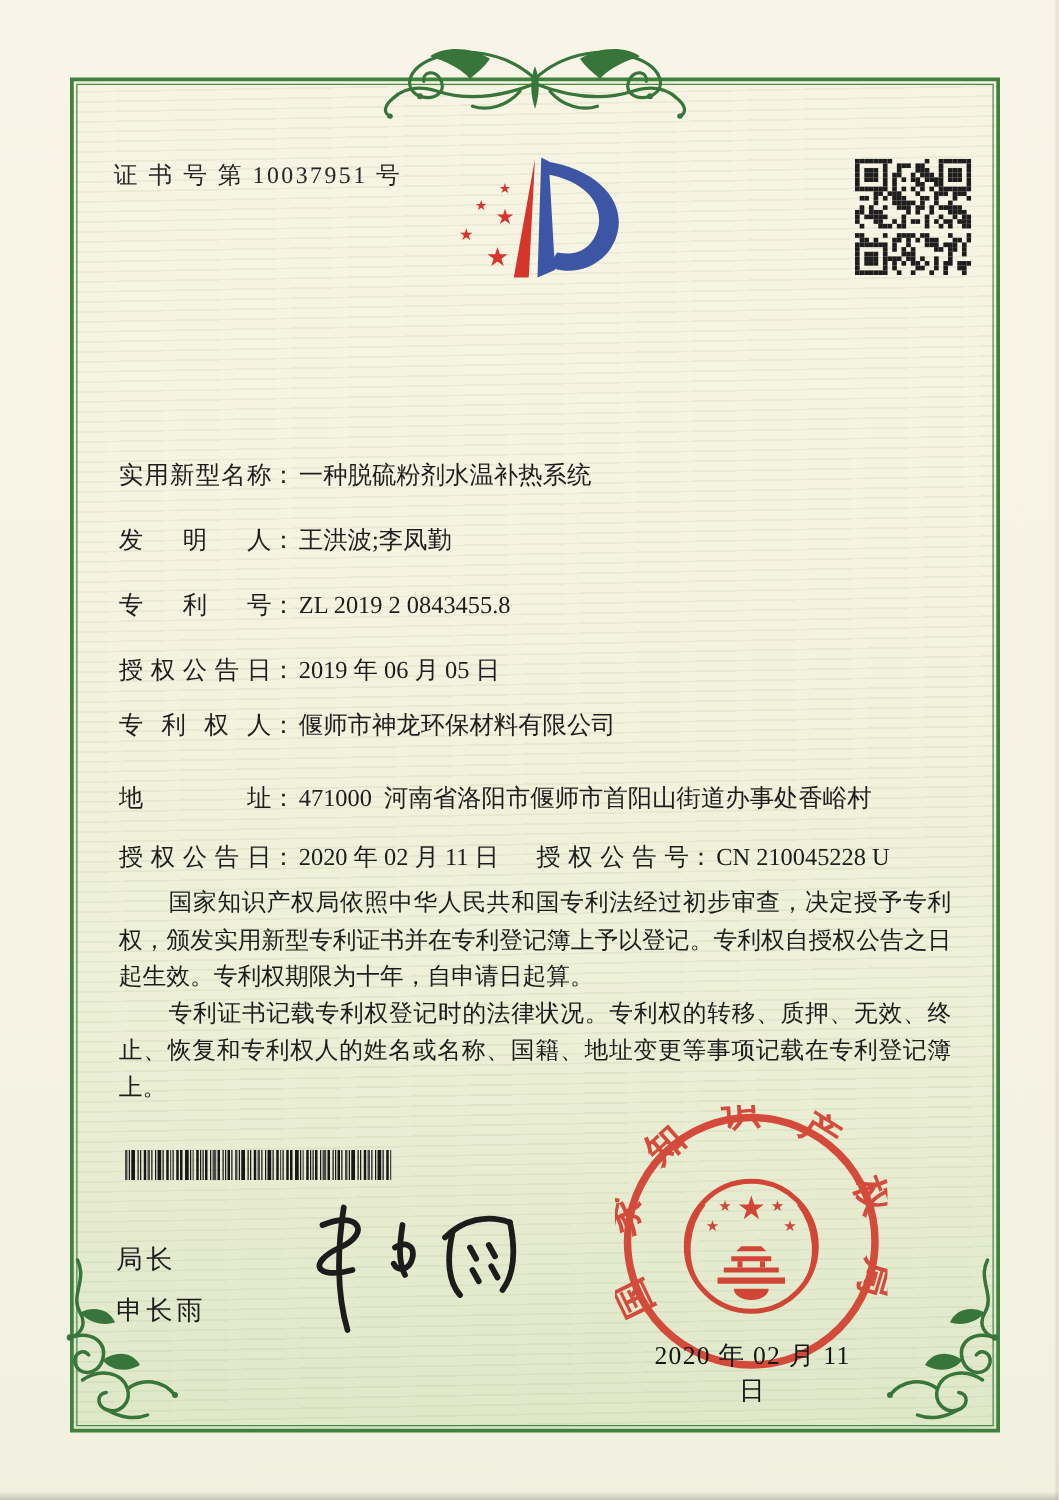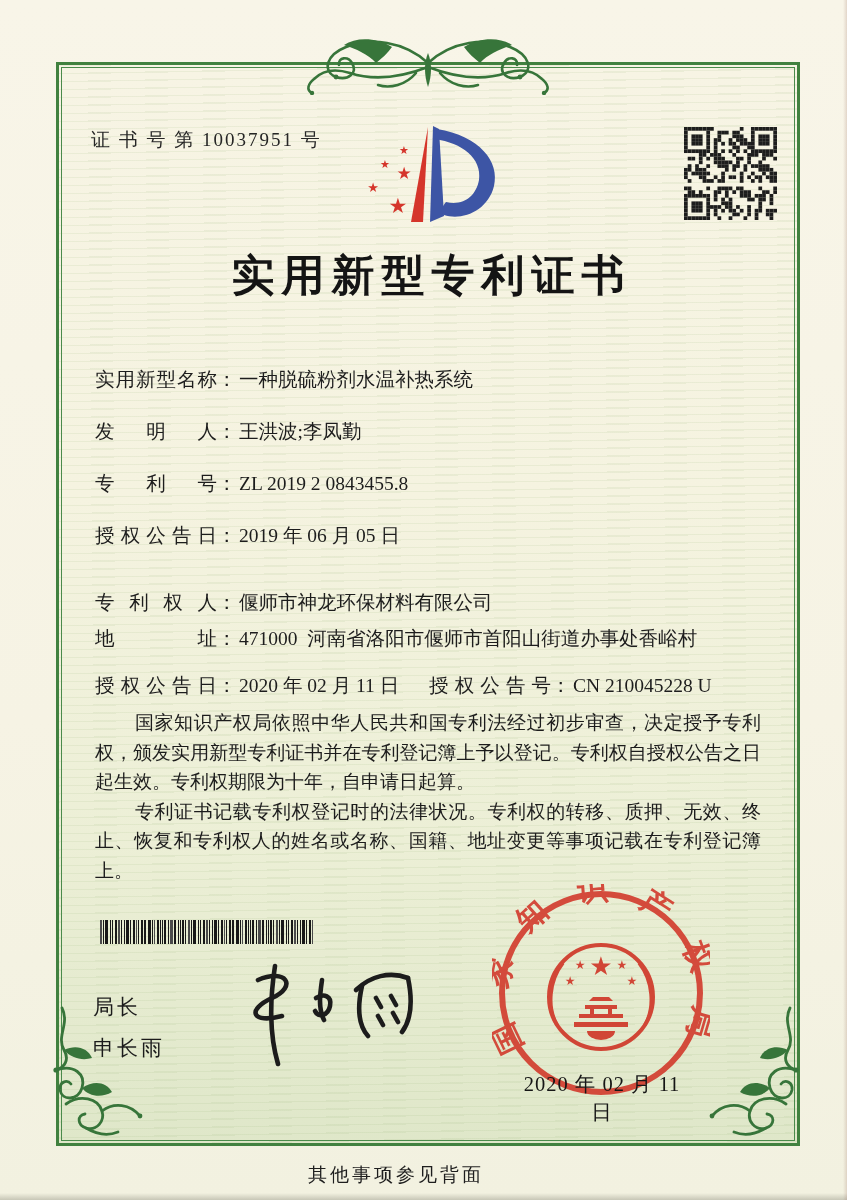--- a/index.html
+++ b/index.html
@@ -429,36 +429,35 @@
         <rect x="96" y="32" width="4" height="4"></rect>
         <rect x="96" y="48" width="4" height="4"></rect>
         <rect x="96" y="52" width="4" height="4"></rect>
         <rect x="96" y="56" width="4" height="4"></rect>
         <rect x="96" y="64" width="4" height="4"></rect>
         <rect x="96" y="68" width="4" height="4"></rect>
         <rect x="96" y="88" width="4" height="4"></rect>
       </g>
   </svg>
 
-  <h1 class="title">实用新型专利证书</h1>
 
   <div class="fields">
     <div class="frow" style="top:0">
       <span class="flabel">实用新型名称</span><span class="fcolon">：</span><span class="fval">一种脱硫粉剂水温补热系统</span>
     </div>
     <div class="frow" style="top:52px">
       <span class="flabel">发明人</span><span class="fcolon">：</span><span class="fval">王洪波;李凤勤</span>
     </div>
     <div class="frow" style="top:104px">
       <span class="flabel">专利号</span><span class="fcolon">：</span><span class="fval">ZL 2019 2 0843455.8</span>
     </div>
     <div class="frow" style="top:156px">
       <span class="flabel">授权公告日</span><span class="fcolon">：</span><span class="fval">2019 年 06 月 05 日</span>
     </div>
-    <div class="frow" style="top:223px">
+    <div class="frow" style="top:200px">
       <span class="flabel">专利权人</span><span class="fcolon">：</span><span class="fval">偃师市神龙环保材料有限公司</span>
     </div>
     <div class="frow" style="top:259px">
       <span class="flabel">地址</span><span class="fcolon">：</span><span class="fval">471000  河南省洛阳市偃师市首阳山街道办事处香峪村</span>
     </div>
     <div class="frow" style="top:306px">
       <span class="flabel">授权公告日</span><span class="fcolon">：</span><span class="fval-fixed">2020 年 02 月 11 日</span><span class="flabel">授权公告号</span><span class="fcolon">：</span><span class="fval">CN 210045228 U</span>
     </div>
   </div>
 
@@ -582,17 +581,16 @@
       <rect x="-16" y="8" width="32" height="4"></rect>
       <rect x="-11" y="12" width="4" height="5"></rect>
         <rect x="7" y="12" width="4" height="5"></rect>
       <rect x="-22" y="17" width="44" height="4"></rect>
       <rect x="-27" y="25" width="54" height="5"></rect>
       <path d="M-14,34 a14,9 0 0 0 28,0 Z"></path>
     </g>
   </svg>
   <div class="seal-date">2020 年 02 月 11 日</div>
 
-  <div class="back-note">其他事项参见背面</div>
 
   <div class="scan-edge-bottom"></div>
   <div class="scan-edge-right"></div>
 </div>
 
 </body></html>

